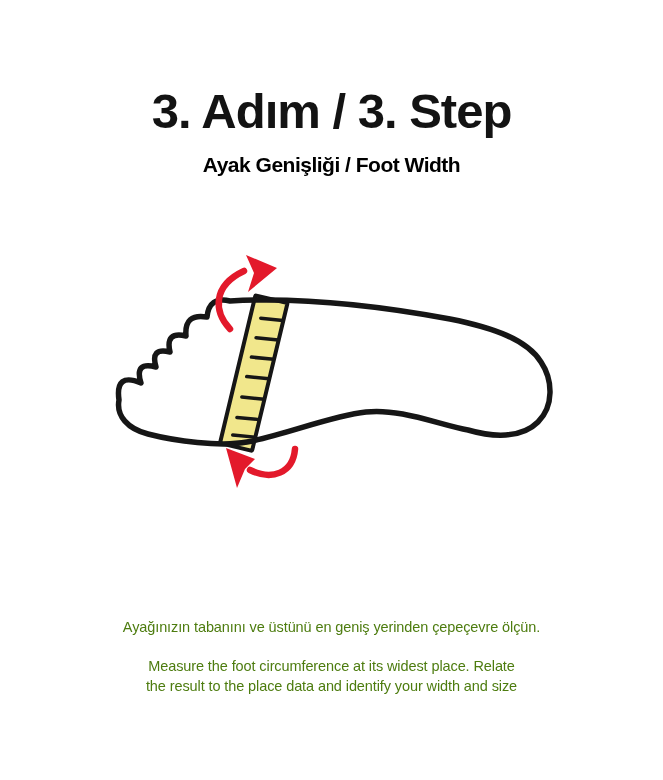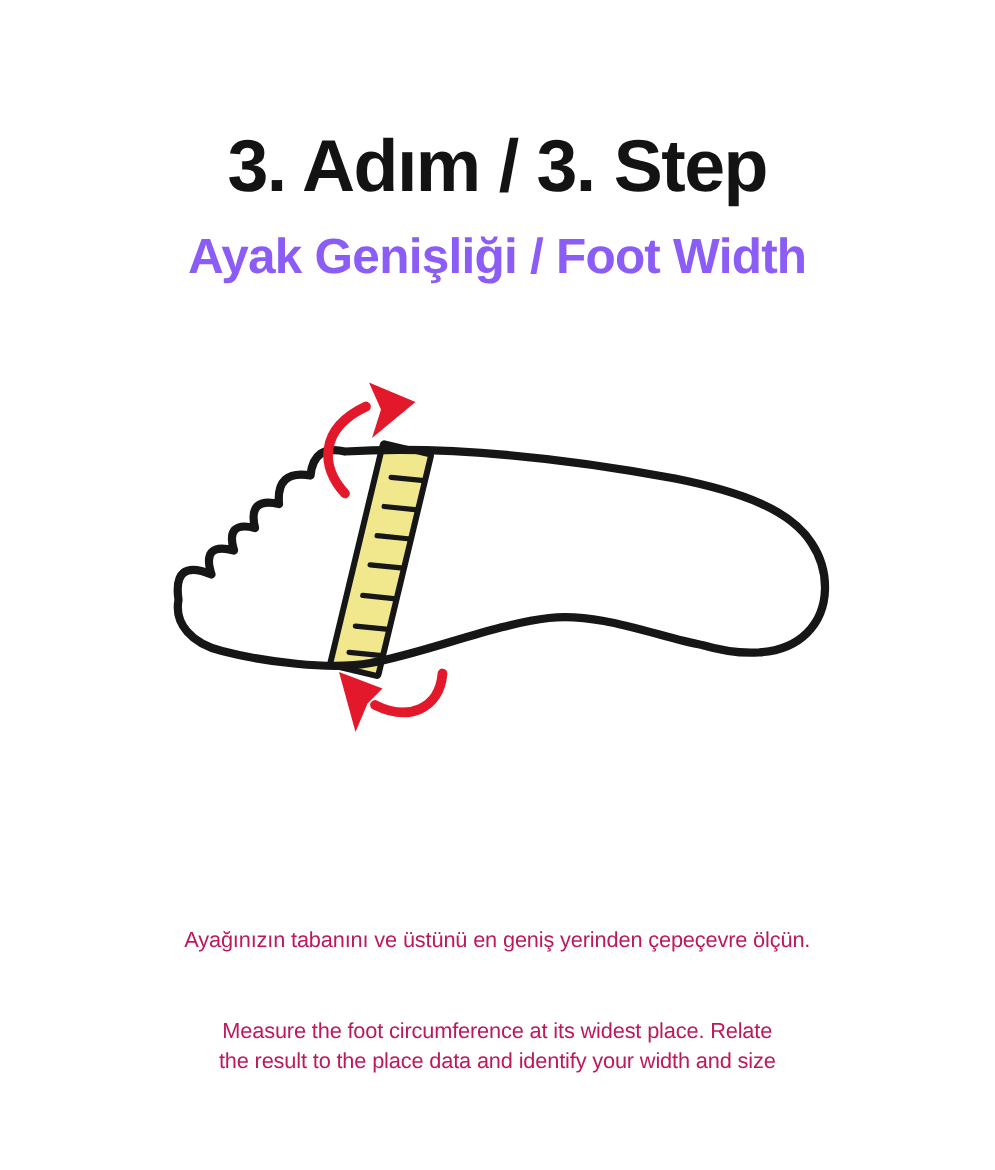--- a/index.html
+++ b/index.html
@@ -7,30 +7,30 @@
     position:relative; width:663px; height:780px; background:#ffffff;
     font-family:"Liberation Sans", sans-serif; overflow:hidden;
   }
   .title {
     position:absolute; top:85px; left:0; width:100%; margin:0;
     text-align:center; font-size:49px; font-weight:800; letter-spacing:-1px;
     color:#131313; line-height:1.1;
   }
   .subtitle {
     position:absolute; top:153px; left:0; width:100%; margin:0;
-    text-align:center; font-size:33px; font-weight:800; letter-spacing:-0.5px;
-    color:#8b5cf6; line-height:1.1;
+    text-align:center; font-size:21px; font-weight:800; letter-spacing:-0.5px;
+    color:#000000; line-height:1.1;
   }
   .illustration { position:absolute; top:240px; left:0; }
   .instructions {
     position:absolute; left:0; width:100%; margin:0; text-align:center;
-    font-size:14.5px; letter-spacing:-0.1px; line-height:20px; color:#be185d;
+    font-size:14.5px; letter-spacing:-0.1px; line-height:20px; color:#4d7c0f;
   }
   .tr-block { top:617px; }
-  .en-block { top:678px; }
+  .en-block { top:656px; }
   .line { display:block; }
 
   
   .foot-fill   { fill:#ffffff; stroke:none; }
   .foot-stroke { fill:none; stroke-width:5.5; stroke-linejoin:round; stroke-linecap:round; }
   .tape-rect   { stroke:#161616; stroke-width:4; }
   .tick        { stroke:#161616; stroke-width:3.5; stroke-linecap:round; }
   .arrow-curve { fill:none; stroke-width:6.5; stroke-linecap:round; }
 </style>
 </head>

